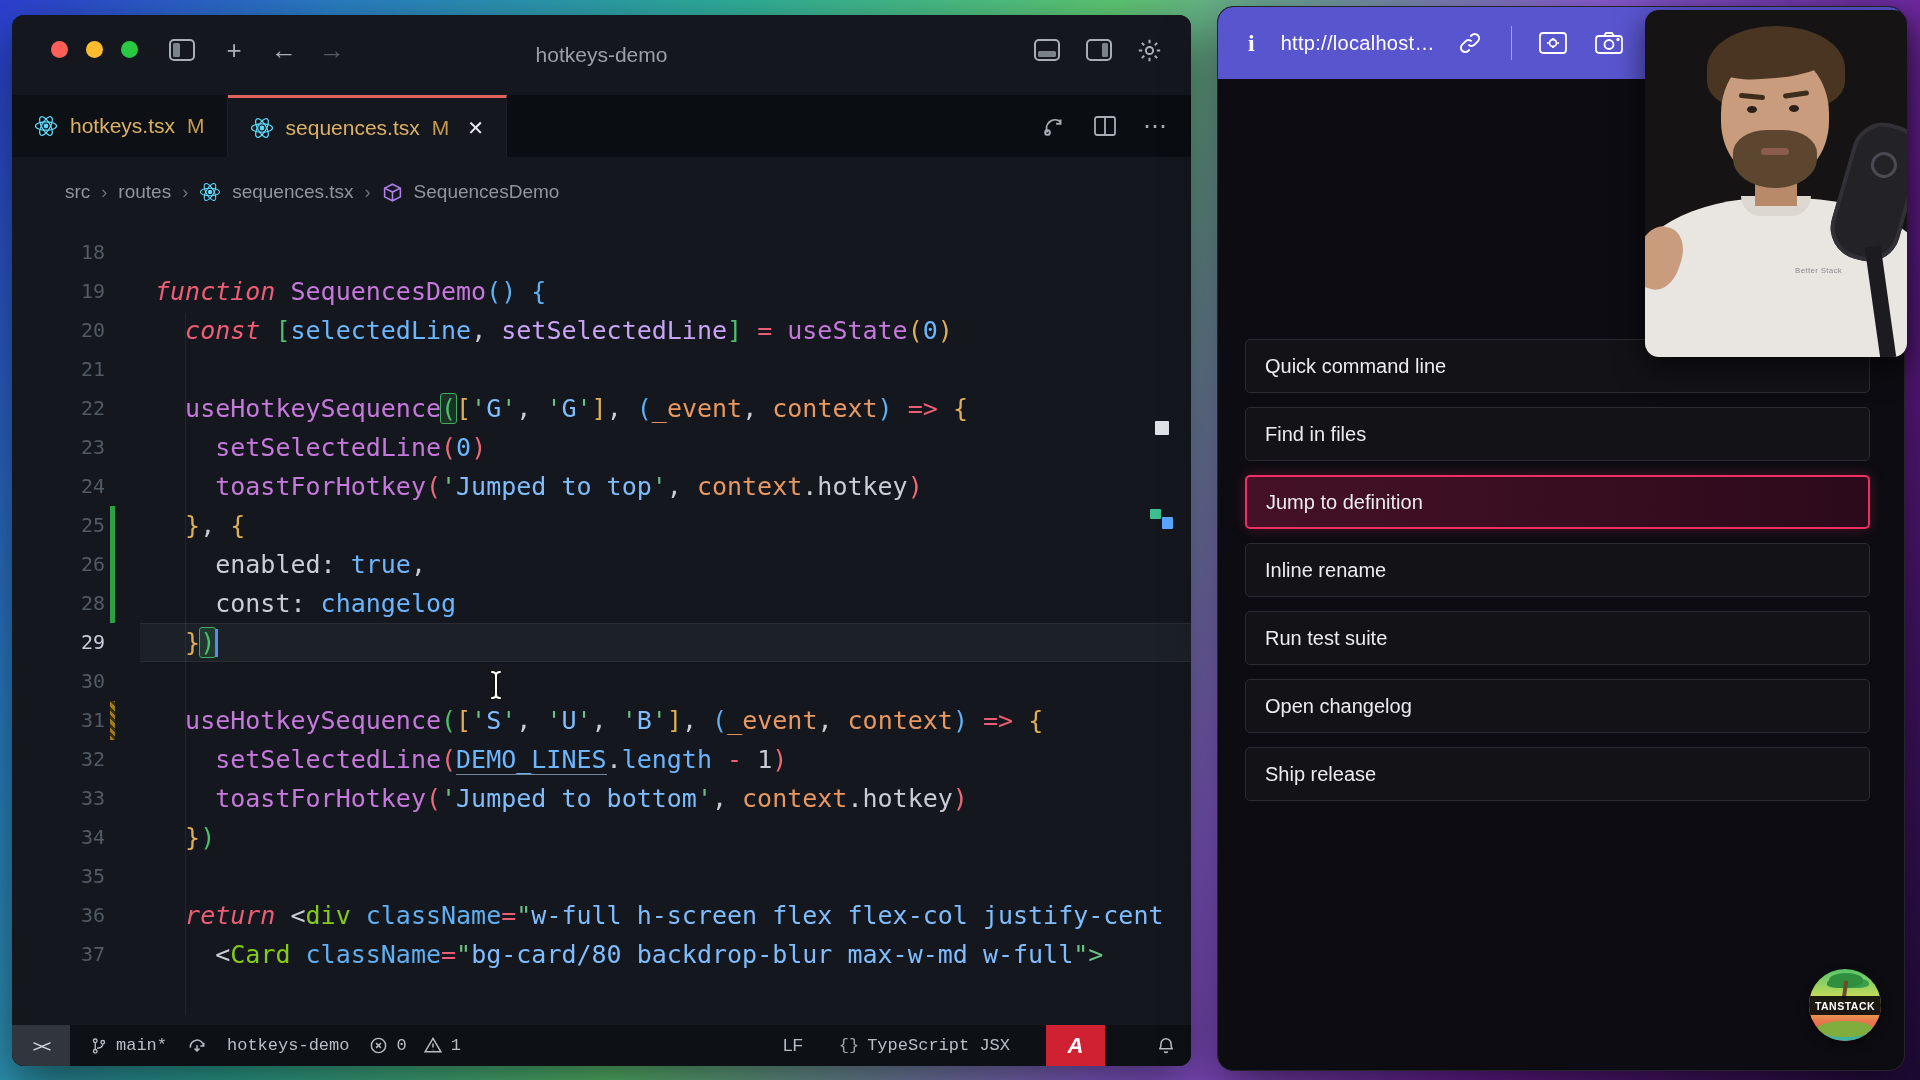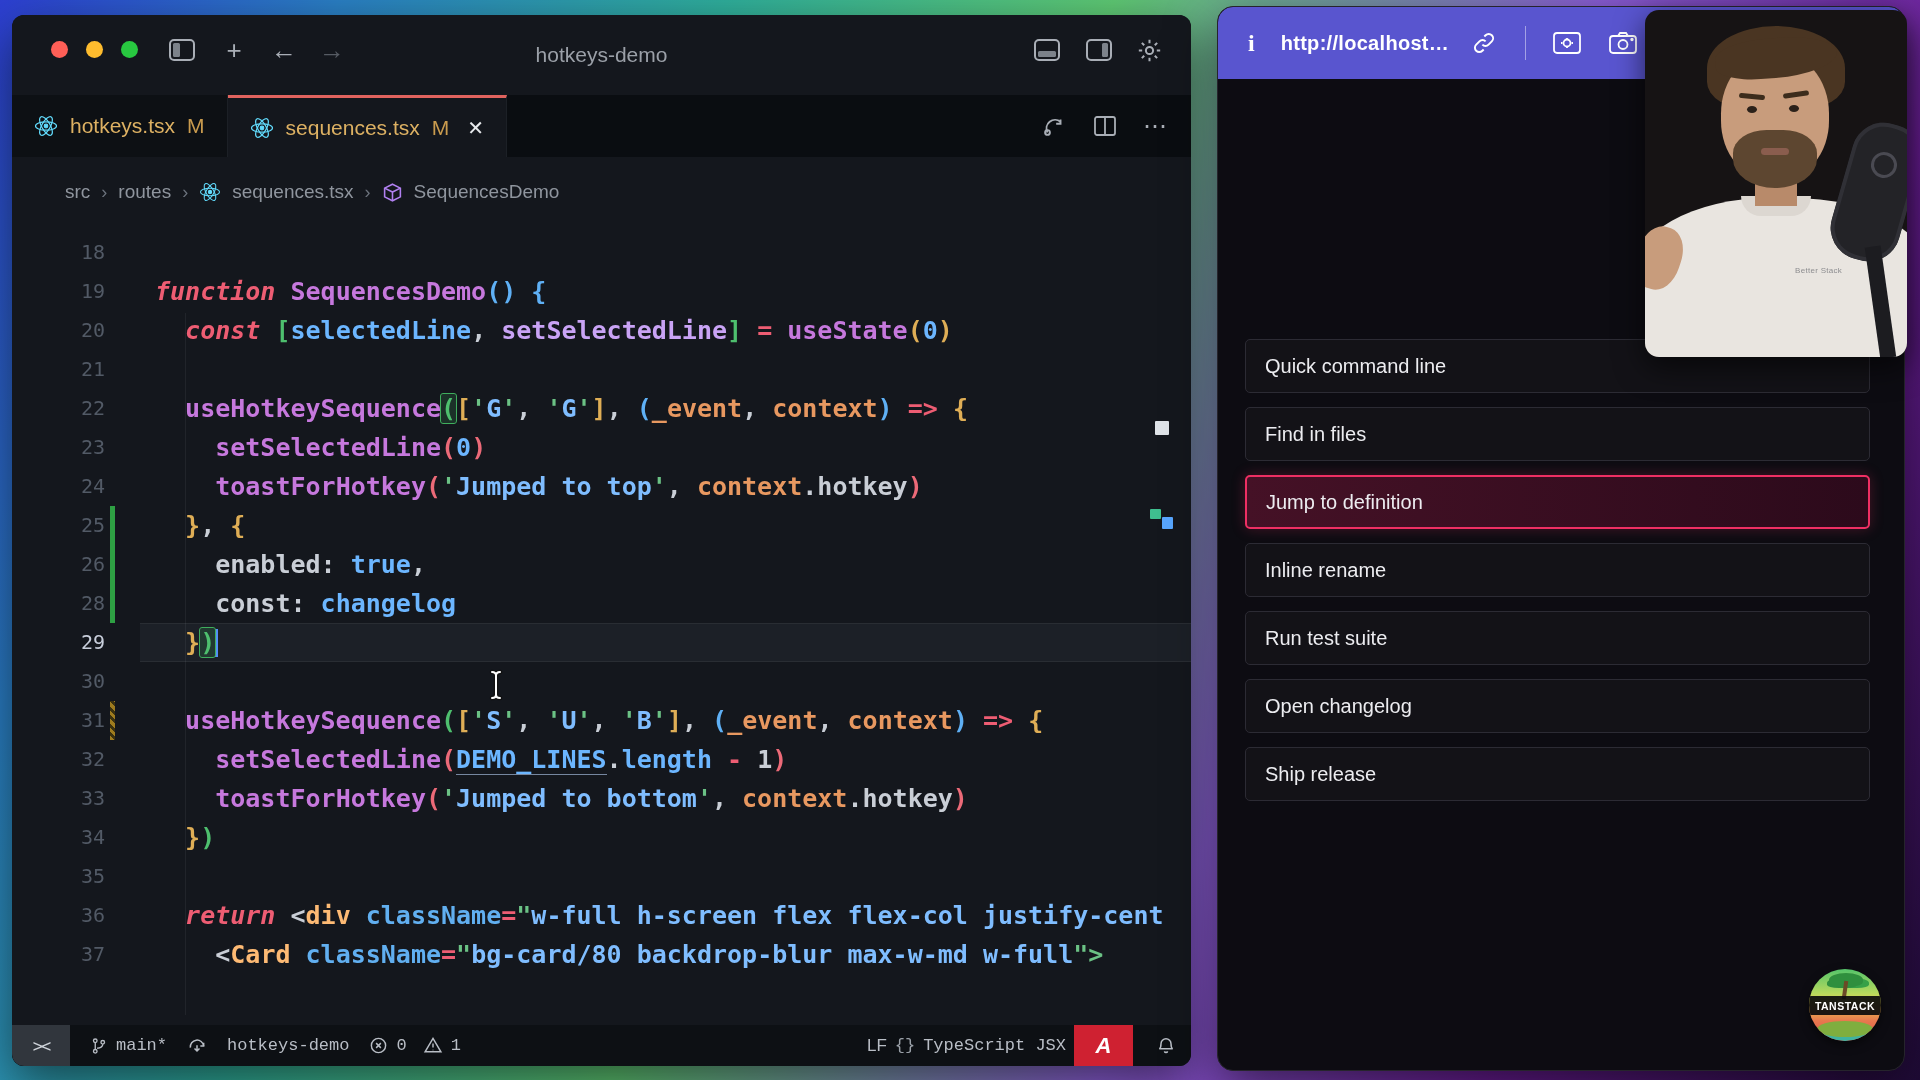--- a/index.html
+++ b/index.html
@@ -41,49 +41,49 @@
     font-family:"DejaVu Sans Mono", monospace; font-size:25px; }
   .indent-guide { position:absolute; left:173px; top:80px; bottom:10px; width:1px;
     background:rgba(255,255,255,0.06); }
   .row { position:relative; height:39px; line-height:39px; white-space:pre; }
   .row .num { position:absolute; left:0; width:93px; text-align:right; color:#525a66;
     font-size:20px; font-family:"DejaVu Sans Mono", monospace; }
   .row.current .num { color:#c8cedb; }
   .row .chg { position:absolute; left:98px; top:0; width:5px; height:39px; }
   .row .chg.g { background:#2ea043; }
   .row .chg.y { background:repeating-linear-gradient(45deg,#9e7b1e 0,#9e7b1e 3px,#3a3110 3px,#3a3110 6px); }
-  .row .code { position:absolute; left:143px; top:0;font-weight:bold; }
+  .row .code { position:absolute; left:143px; top:0; }
   .row.current::before { content:""; position:absolute; left:128px; right:0; top:0; bottom:0;
     background:rgba(130,145,170,0.08); border-top:1px solid rgba(255,255,255,0.06);
     border-bottom:1px solid rgba(255,255,255,0.06); }
   .tok.i { font-style:italic; }
   .tok.u { border-bottom:1px solid rgba(170,195,230,0.65); }
   .tok.box { outline:1.5px solid #3fae5d; background:rgba(63,174,93,0.18); border-radius:2px; }
   .caret { display:inline-block; width:3px; height:28px; background:#5390f5; vertical-align:-6px; }
   .minimark { position:absolute; border-radius:1px; }
   
   .statusbar { position:absolute; left:0; right:0; bottom:0; height:41px; background:#0d1014;
     display:flex; align-items:center; color:#b9bec6; font-size:17px; }
   .sb-cell { display:flex; align-items:center; gap:8px;font-family:Liberation Mono, monospace; }
   .sb-left { display:flex; align-items:center; gap:20px; flex:1; }
   .sb-remote { width:58px; height:41px; background:#31363d; display:flex; align-items:center;
     justify-content:center; color:#cdd2d8; font-size:17px; letter-spacing:-2px;
     border-bottom-left-radius:12px; font-family:"DejaVu Sans Mono",monospace; }
-  .sb-right { display:flex; align-items:center; gap:8px; }
+  .sb-right { display:flex; align-items:center; gap:36px; }
   .sb-badge { width:59px; height:41px; background:#cf2131; display:flex; align-items:center;
     justify-content:center; color:#fff; font-weight:bold; font-size:22px; font-style:italic; }
   .sb-bell { width:50px; display:flex; justify-content:center; }
   
   .browser { position:absolute; left:1217px; top:6px; width:688px; height:1065px;
     background:#0d0c12; border-radius:16px; border:1px solid #26242c;
     box-shadow:0 18px 50px rgba(0,0,0,.55); overflow:hidden; }
   .urlbar { position:relative; height:72px; background:#5955cf; display:flex; align-items:center;
     color:#fff; border-radius:15px 15px 0 0; }
   .urlbar .info { margin-left:30px; font-size:24px; font-weight:bold; font-family:"Liberation Serif",serif; }
-  .urlbar .url { margin-left:26px; font-size:20px; font-weight:700; letter-spacing:.3px; }
+  .urlbar .url { margin-left:26px; font-size:20px; font-weight:400; letter-spacing:.3px; }
   .urlbar .sep { width:1px; height:34px; background:rgba(255,255,255,.45); margin:0 0 0 28px; }
   .urlicon { margin-left:26px; display:flex; align-items:center; }
   .cmd-list { position:absolute; left:27px; top:332px; width:625px; display:flex;
     flex-direction:column; gap:14px; }
   .cmd-card { height:54px; border:1.5px solid #2c2b34; border-radius:5px; background:#131217;
     display:flex; align-items:center; padding-left:19px; color:#ececf0; font-size:20px; }
   .cmd-card.active { border:2.5px solid #ee2f63; background:linear-gradient(90deg,#451126,#2c0a1b);
     box-shadow:0 0 14px rgba(238,47,99,.25); }
   
   .tanstack { position:absolute; left:591px; top:962px; width:72px; height:72px; border-radius:50%;
@@ -124,21 +124,21 @@
   .mic { position:absolute; left:196px; top:112px; width:70px; height:140px; background:#232327;
     border-radius:32px; transform:rotate(16deg); box-shadow:inset 0 0 0 4px #303036; }
   .mic-ring { position:absolute; left:226px; top:142px; width:26px; height:26px; border:3px solid #4a4a52;
     border-radius:50%; transform:rotate(16deg); }
   .mic-arm { position:absolute; left:228px; top:236px; width:16px; height:120px; background:#1c1c20;
     transform:rotate(-8deg); }
   
   .ibeam { position:absolute; left:487px; top:668px; z-index:50; }
   svg { display:block; }
 </style>
-<style>.c-fg{color:#c9ced6}.c-kw{color:#ee5d73}.c-fn{color:#c678dd}.c-var{color:#6cb6ff}.c-set{color:#c9a3f5}.c-str{color:#7fbdff}.c-q{color:#6bc285}.c-num{color:#6cb6ff}.c-param{color:#e89860}.c-op{color:#ee5d73}.c-b1{color:#4ebf6e}.c-b2{color:#dfae56}.c-b3{color:#5fb0f5}.c-b4{color:#ec6a78}.c-tag{color:#fdba74}.c-attr{color:#61aff0}</style></head>
+<style>.c-fg{color:#c9ced6}.c-kw{color:#ee5d73}.c-fn{color:#c678dd}.c-var{color:#6cb6ff}.c-set{color:#c9a3f5}.c-str{color:#7fbdff}.c-q{color:#6bc285}.c-num{color:#6cb6ff}.c-param{color:#e89860}.c-op{color:#ee5d73}.c-b1{color:#4ebf6e}.c-b2{color:#dfae56}.c-b3{color:#5fb0f5}.c-b4{color:#ec6a78}.c-tag{color:#84cc16}.c-attr{color:#61aff0}</style></head>
 <body>
 
 <div class="vscode">
 
   <div class="titlebar">
     <div class="lights">
       <div class="light l-red"></div>
       <div class="light l-yellow"></div>
       <div class="light l-green"></div>
     </div>

